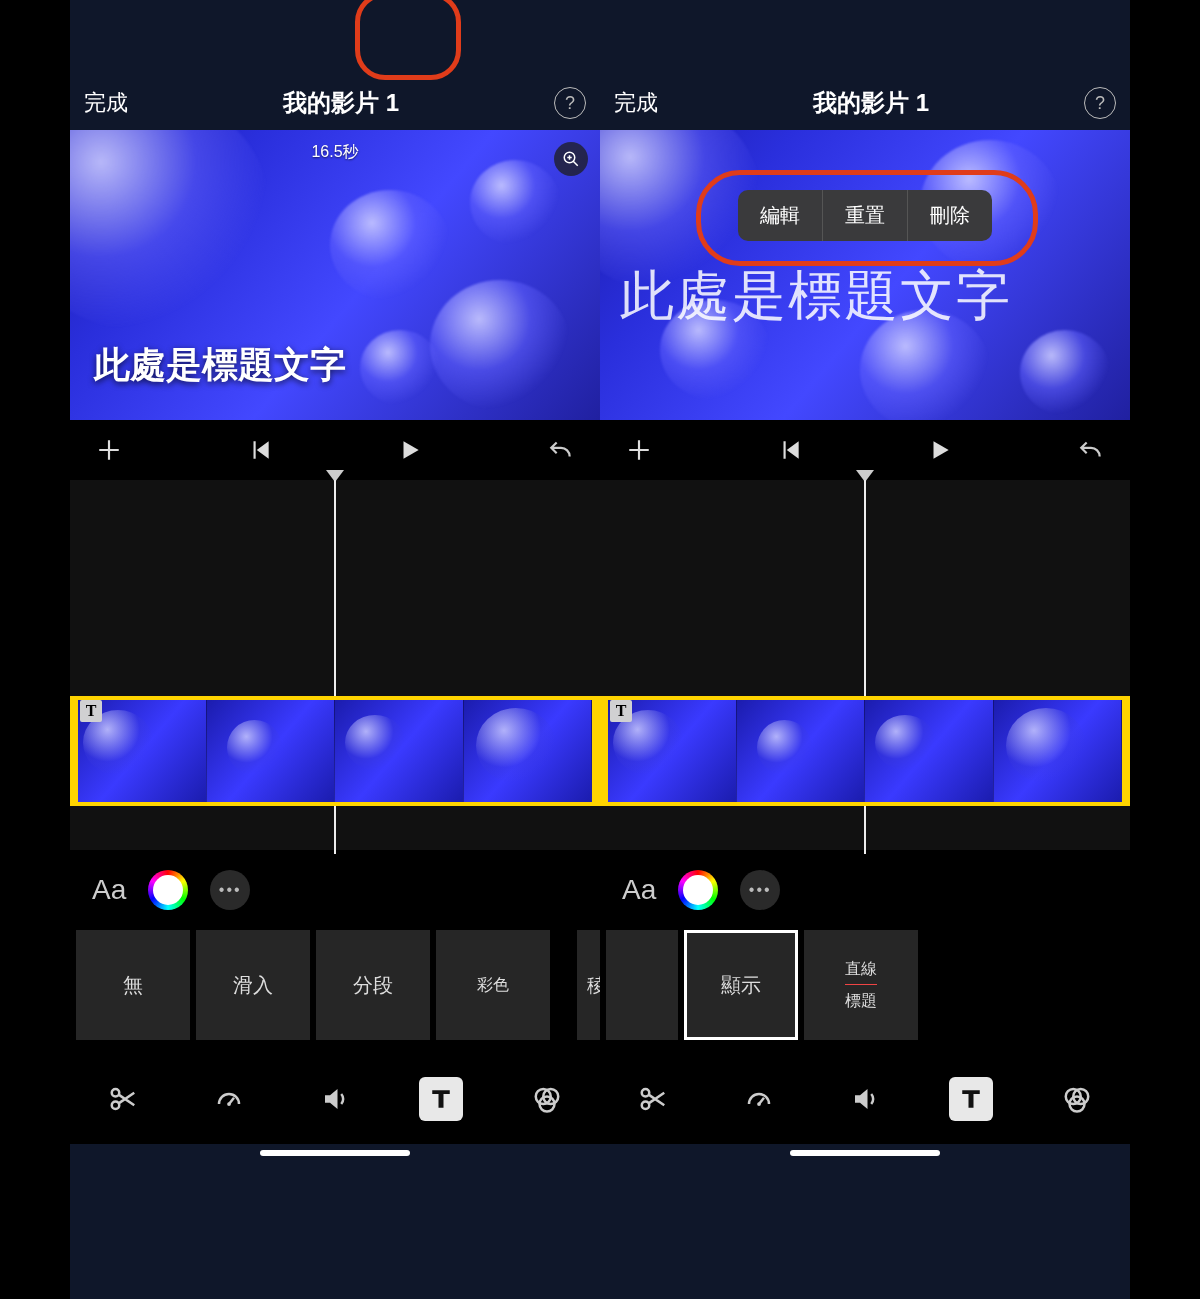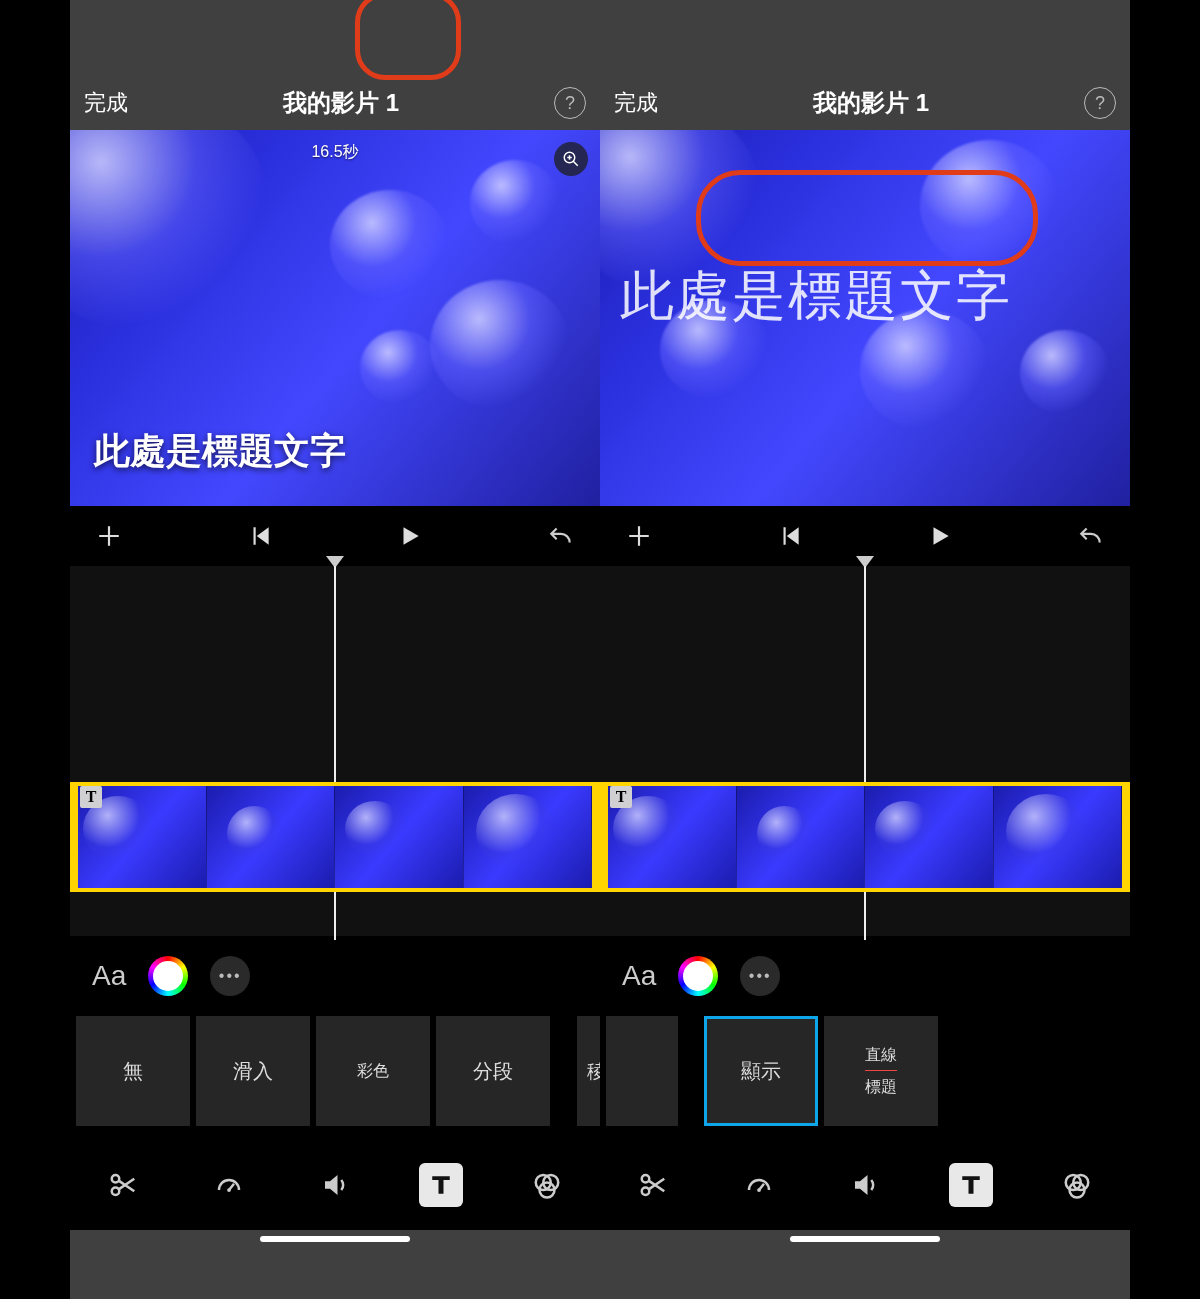--- a/index.html
+++ b/index.html
@@ -1,23 +1,23 @@
 <!DOCTYPE html>
 <html><head>
 <meta charset="utf-8">
 <style>
   html,body{margin:0;padding:0;background:#000;font-family:-apple-system,"Helvetica Neue",Arial,sans-serif;color:#fff;}
   .wrap{width:1060px;height:1299px;margin:0 auto;position:relative;display:flex;}
-  .pane{width:530px;height:1299px;position:relative;background:#404040;display:flex;flex-direction:column;}
+  .pane{width:530px;height:1299px;position:relative;background:#0f172a;display:flex;flex-direction:column;}
   .topgap{height:76px;}
   .header{height:54px;display:flex;align-items:center;justify-content:space-between;padding:0 14px;}
   .done{font-size:22px;color:#fff;}
   .title{font-size:24px;font-weight:600;color:#fff;}
   .help{width:30px;height:30px;border:1.5px solid #bbb;border-radius:50%;display:flex;align-items:center;justify-content:center;color:#bbb;font-size:18px;}
-  .preview{height:376px;position:relative;background:linear-gradient(130deg,#1b1cae 0%,#2a2fdc 25%,#4348ff 55%,#2020a0 100%);overflow:hidden;}
+  .preview{height:290px;position:relative;background:linear-gradient(130deg,#1b1cae 0%,#2a2fdc 25%,#4348ff 55%,#2020a0 100%);overflow:hidden;}
   .jelly{position:absolute;border-radius:50%;background:radial-gradient(circle at 35% 30%,rgba(200,200,255,0.9),rgba(100,100,255,0.5) 40%,rgba(30,30,180,0) 70%);filter:blur(1px);}
   .timebadge{position:absolute;top:12px;left:50%;transform:translateX(-50%);font-size:16px;color:#fff;text-shadow:0 1px 2px rgba(0,0,0,0.6);}
   .zoom{position:absolute;top:12px;right:12px;width:34px;height:34px;border-radius:50%;background:rgba(30,30,30,0.75);display:flex;align-items:center;justify-content:center;}
   .zoom svg{width:18px;height:18px;stroke:#fff;fill:none;stroke-width:2;}
   .overlay-title{position:absolute;color:#fff;font-weight:700;text-shadow:0 2px 6px rgba(0,0,0,0.7);}
   .overlay-title.small{left:24px;bottom:30px;font-size:36px;}
   .overlay-title.big{left:20px;top:130px;right:-10px;font-size:54px;font-weight:300;letter-spacing:2px;color:rgba(255,255,255,0.85);text-shadow:none;white-space:nowrap;}
   .ctxmenu{position:absolute;top:60px;left:50%;transform:translateX(-50%);display:flex;background:#3a3a3c;border-radius:10px;overflow:hidden;}
   .ctxmenu div{padding:12px 22px;font-size:20px;color:#fff;border-right:1px solid #555;}
   .ctxmenu div:last-child{border-right:none;}
@@ -33,21 +33,21 @@
   .clip .frame{flex:1;background:linear-gradient(130deg,#1b1cae,#3a3aff 50%,#1b1cae);border-right:1px solid rgba(0,0,0,0.3);position:relative;}
   .clip .frame .fj{position:absolute;border-radius:50%;background:radial-gradient(circle at 35% 30%,rgba(200,200,255,0.85),rgba(60,60,220,0.3) 50%,transparent 72%);}
   .tbadge{position:absolute;top:220px;left:10px;width:22px;height:22px;background:#d0d0d2;color:#000;display:flex;align-items:center;justify-content:center;font-family:serif;font-weight:700;font-size:16px;border-radius:2px;z-index:3;}
   .options{height:80px;display:flex;align-items:center;gap:22px;padding:0 22px;background:#000;}
   .aa{font-size:28px;color:#ccc;}
   .colorring{width:40px;height:40px;border-radius:50%;background:conic-gradient(red,yellow,lime,cyan,blue,magenta,red);display:flex;align-items:center;justify-content:center;}
   .colorring .inner{width:30px;height:30px;border-radius:50%;background:#fff;}
   .more{width:40px;height:40px;border-radius:50%;background:#2a2a2a;display:flex;align-items:center;justify-content:center;color:#bbb;letter-spacing:2px;}
   .styles{height:124px;display:flex;gap:6px;padding:0 6px;background:#000;overflow:hidden;}
   .style{flex:0 0 114px;height:110px;background:#262626;display:flex;flex-direction:column;align-items:center;justify-content:center;color:#ddd;font-size:20px;box-sizing:border-box;}
-  .style.sel{border:3px solid #0ea5e9;margin-left:20px;}
+  .style.sel{border:3px solid #ffffff;}
   .style.stack{font-size:16px;gap:6px;}
   .style.stack .line{border-bottom:1px solid #ef4444;padding-bottom:4px;}
   .toolbar{height:90px;display:flex;align-items:center;justify-content:space-around;background:#000;}
   .tool{width:44px;height:44px;display:flex;align-items:center;justify-content:center;}
   .tool svg{width:30px;height:30px;fill:#ccc;}
   .tool.selected{background:#e8e8e8;border-radius:6px;}
   .tool.selected svg{fill:#111;}
   .homebar{height:45px;display:flex;align-items:flex-start;justify-content:center;}
   .homebar .bar{width:150px;height:6px;background:#fff;border-radius:4px;margin-top:6px;}
 </style>
@@ -126,22 +126,22 @@
     <div class="options">
       <span class="aa">Aa</span>
       <span class="colorring">
           <span class="inner"></span>
         </span>
       <span class="more">•••</span>
     </div>
     <div class="styles">
       <div class="style">無</div>
       <div class="style">滑入</div>
+      <div class="style">分段</div>
       <div class="style" style="font-size:16px;">彩色</div>
-      <div class="style">分段</div>
       <div class="style" style="flex:0 0 60px;margin-left:21px;">稜柱</div>
     </div>
     <div class="toolbar">
       <span class="tool">
           <svg viewBox="0 0 24 24">
             <circle cx="6" cy="7" r="3" fill="none" stroke="#ccc" stroke-width="2"></circle>
             <circle cx="6" cy="17" r="3" fill="none" stroke="#ccc" stroke-width="2"></circle>
             <path d="M8.5 8.5 21 17M8.5 15.5 21 7" stroke="#ccc" stroke-width="2" fill="none"></path>
           </svg>
         </span>
@@ -183,20 +183,25 @@
       <span class="done">完成</span>
       <span class="title">我的影片 1</span>
       <span class="help">?</span>
     </div>
     <div class="preview">
       <div class="jelly" style="width:200px;height:190px;top:-30px;left:-40px;"></div>
       <div class="jelly" style="width:140px;height:130px;top:10px;left:320px;"></div>
       <div class="jelly" style="width:110px;height:100px;top:170px;left:60px;"></div>
       <div class="jelly" style="width:130px;height:120px;top:180px;left:260px;"></div>
       <div class="jelly" style="width:90px;height:85px;top:200px;left:420px;"></div>
+      <div class="ctxmenu">
+        <div>編輯</div>
+        <div>重置</div>
+        <div>刪除</div>
+      </div>
       <div class="highlight-oval" style="top:40px;left:96px;width:332px;height:86px;border-radius:44px;"></div>
       <span class="overlay-title big">此處是標題文字</span>
     </div>
     <div class="transport">
       <span class="ticon">
           <svg viewBox="0 0 24 24">
             <path d="M11 3h2v18h-2zM3 11h18v2H3z"></path>
           </svg>
         </span>
       <span class="ticon">

